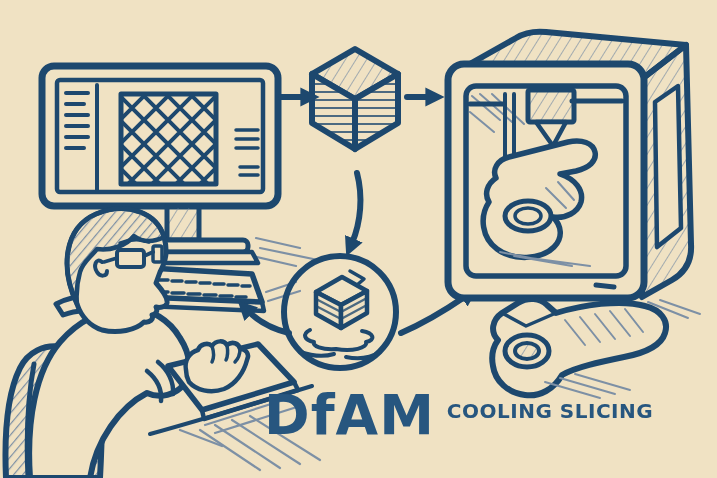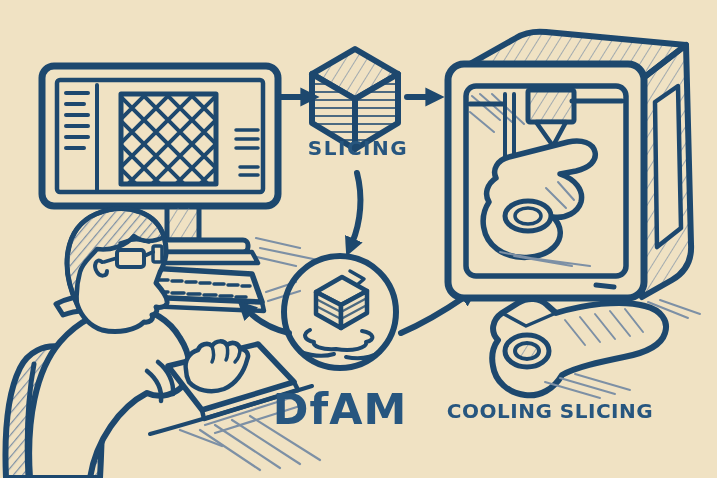--- a/index.html
+++ b/index.html
@@ -18,21 +18,21 @@
   svg .ink-lite{stroke:var(--ink-color);fill:url(#p-hatch-lite);stroke-linecap:round;stroke-linejoin:round;}
   svg .ink-lat{stroke:var(--ink-color);fill:url(#p-lattice);stroke-linejoin:round;}
   svg .shade{stroke:var(--shade-color);fill:none;stroke-linecap:round;}
   svg .thin{stroke:var(--ink-color);fill:none;opacity:.78;stroke-linecap:round;}
   svg .solid{fill:var(--ink-color);stroke:none;}
   svg .pat{stroke:var(--shade-color);}
   svg .pat2{stroke:var(--shade-color);opacity:.8;}
   svg .patL{stroke:var(--ink-color);}
   .label{position:absolute;font-weight:700;color:var(--label-color);text-align:center;line-height:1.05;}
   .label-slicing{left:298px;top:138px;width:120px;font-size:20px;letter-spacing:1.5px;}
-  .label-dfam{left:264px;top:387px;width:152px;font-size:43px;letter-spacing:1px;}
+  .label-dfam{left:264px;top:387px;width:152px;font-size:55px;letter-spacing:1px;}
   .label-cooling{left:426px;top:401px;width:248px;font-size:20px;letter-spacing:.5px;}
 </style>
 </head>
 <body>
 
 <div class="canvas">
 <svg viewBox="0 0 717 478" width="717" height="478" aria-hidden="true">
   <defs>
     <pattern id="p-hatch" width="7" height="7" patternUnits="userSpaceOnUse" patternTransform="rotate(40)">
       <line x1="0" y1="0" x2="0" y2="7" class="pat" stroke-width="2.4"></line>
@@ -178,16 +178,15 @@
   <g>
     <path d="M498,340 C490,332 492,320 502,313 L518,303 C528,297 540,298 547,305 L556,313 C582,305 620,299 645,306 C661,310 669,321 665,333 C661,346 645,353 624,357 C600,362 576,367 562,375 C554,389 540,397 525,395 C508,393 495,381 493,366 C491,356 493,347 498,340 Z" class="ink-bg" stroke-width="6"></path>
     <ellipse cx="527" cy="351" rx="22" ry="16" class="ink-bg" stroke-width="5"></ellipse>
     <ellipse cx="527" cy="351" rx="12" ry="8" class="ink-lite" stroke-width="4"></ellipse>
     <path d="M502,313 L526,326 L556,313" class="ink" stroke-width="3.5"></path>
     <path d="M565,320 L585,345 M580,317 L600,342 M595,314 L615,339 M610,311 L630,336 M625,309 L643,332" class="shade" stroke-width="2"></path>
     <path d="M545,382 L600,398 M560,378 L615,394 M575,374 L630,390" class="shade" stroke-width="2"></path>
   </g>
 </svg>
 
-<div class="label label-slicing">SLICING</div>
 <div class="label label-dfam">DfAM</div>
 <div class="label label-cooling">COOLING SLICING</div>
 </div>
 
 </body></html>

